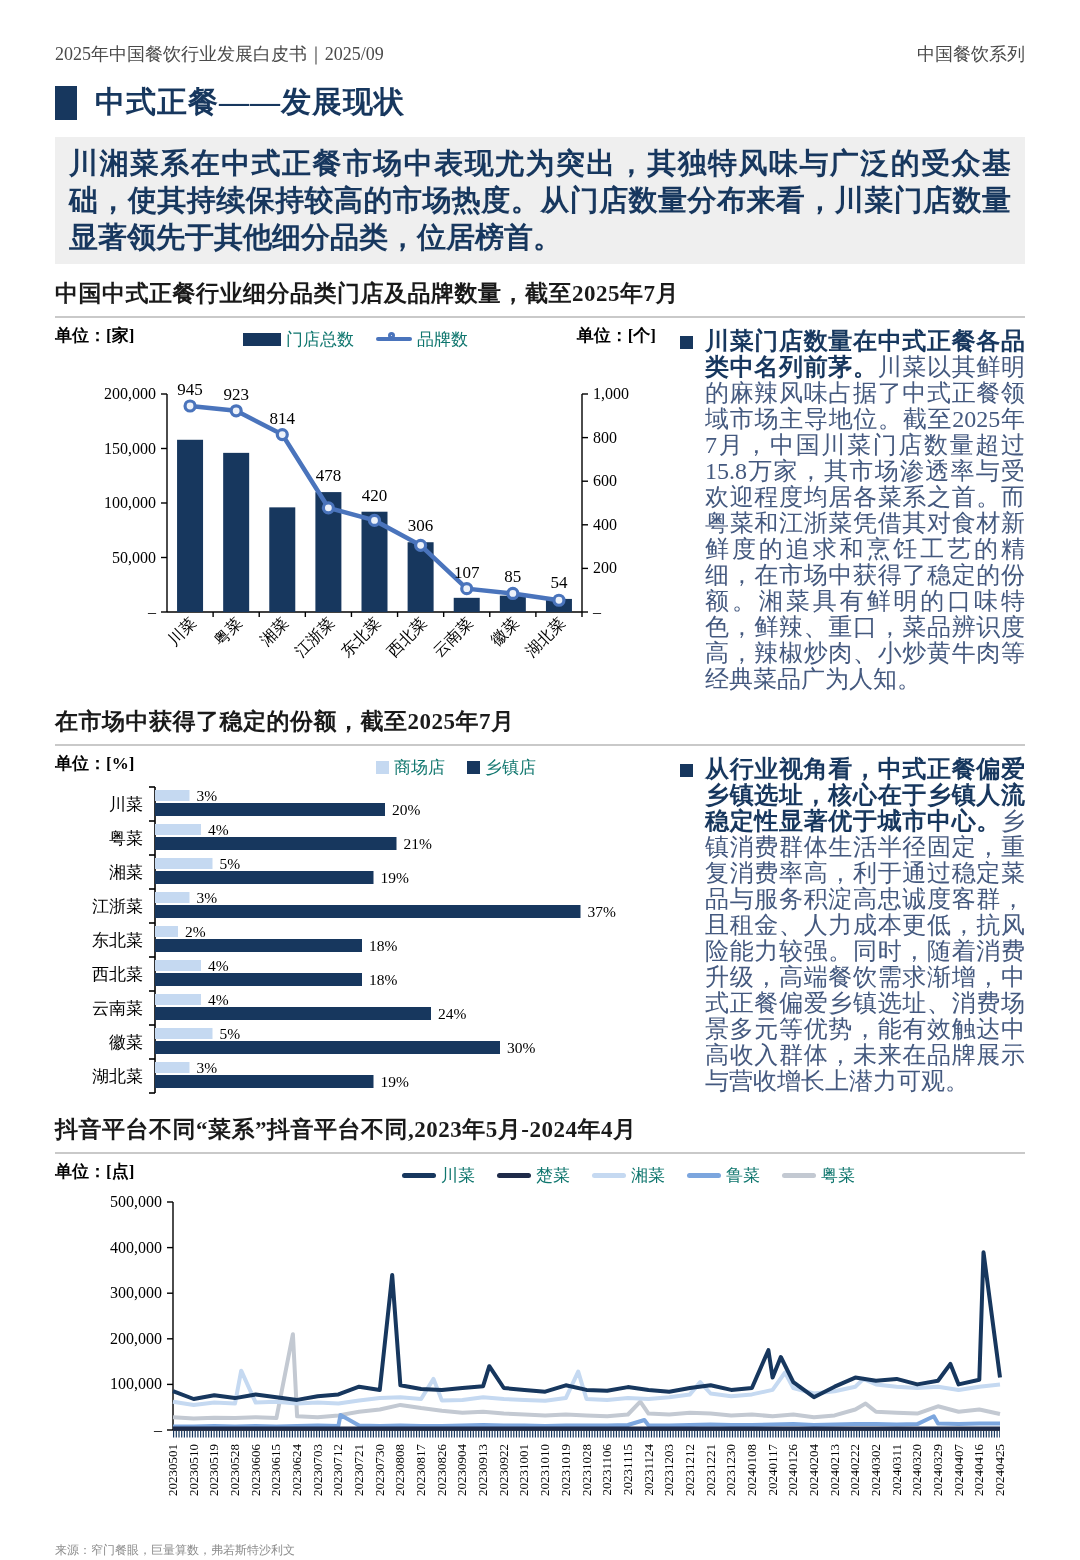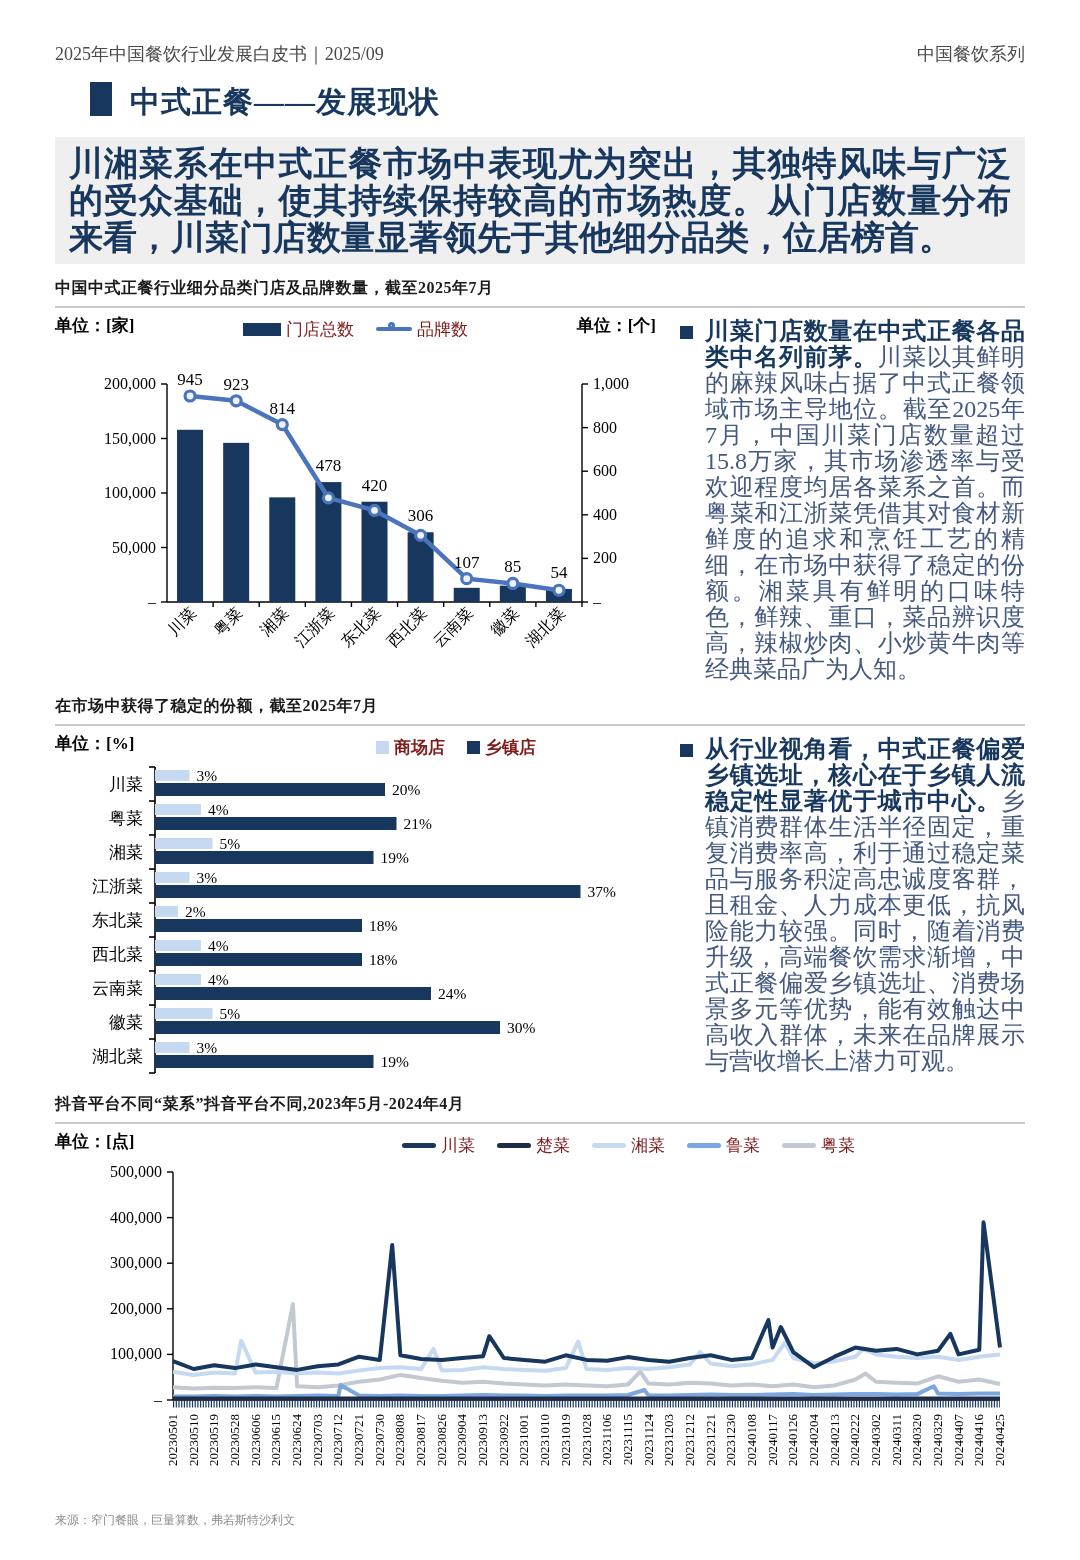--- a/index.html
+++ b/index.html
@@ -2,37 +2,37 @@
 <html><head>
 <meta charset="utf-8">
 <style>
   * { margin:0; padding:0; box-sizing:border-box; }
   html,body { width:1080px; height:1560px; background:#fff; overflow:hidden;
     font-family:"Liberation Serif","DejaVu Serif",serif; color:#111; }
   .page { width:1080px; height:1560px; padding:42px 55px 0 55px; position:relative; }
 
   .hdr { display:flex; justify-content:space-between; font-size:18px; color:#4a4a4a;align-items:center; }
 
-  .title-row { display:flex; align-items:flex-start; margin-top:16px;margin-left:35px; }
+  .title-row { display:flex; align-items:center; margin-top:16px; }
   .title-sq { width:22px; height:34px; background:#17375E; margin-right:18px; }
   .page-title { font-size:30px; font-weight:bold; color:#17375E; letter-spacing:1px; }
 
-  .highlight { margin-top:14px; background:#EFEFEF; padding:8px 14px; font-size:34px;
+  .highlight { margin-top:14px; background:#EFEFEF; padding:8px 14px; font-size:29px;
     font-weight:bold; color:#17375E; line-height:37px; text-align:justify; }
 
   .chart-sec { margin-top:14px; }
-  .chart-title { font-size:16px; font-weight:600; color:#1a1a1a; letter-spacing:.5px; }
+  .chart-title { font-size:23px; font-weight:600; color:#1a1a1a; letter-spacing:.5px; }
   .rule { border:none; border-top:2px solid #C9C9C9; margin:7px 0 6px 0; }
   .row { display:flex; gap:24px; }
   .col-chart { width:601px; flex:0 0 601px; }
   .col-note { flex:1; }
 
   .unit-row { display:flex; justify-content:space-between; height:30px; }
   .unit { font-size:17px; font-weight:bold; color:#000; white-space:nowrap; }
-  .legend { display:flex; align-items:center; gap:22px; font-size:17px; color:#7f1d1d; }
+  .legend { display:flex; align-items:center; gap:22px; font-size:17px; color:#0f766e; }
   .legend .item { display:flex; align-items:center; gap:5px; white-space:nowrap; }
   .sw-bar { width:38px; height:13px; display:inline-block; }
   .sw-sq { width:13px; height:13px; display:inline-block; }
   .sw-line { width:36px; height:4px; border-radius:2px; display:inline-block; position:relative; }
   .sw-line .dot { position:absolute; left:12px; top:-5px; width:7px; height:7px;
     border:3px solid #4A74BC; border-radius:50%; background:#fff; }
   .sw-strip { width:34px; height:5px; border-radius:2.5px; display:inline-block; }
 
   .note { display:flex; margin-top:4px; }
   .note-sq { flex:0 0 13px; width:13px; height:13px; background:#17375E; margin:8px 12px 0 0; }
@@ -170,21 +170,21 @@
     </div>
   </div>
 
   <div class="chart-sec">
     <div class="chart-title">在市场中获得了稳定的份额，截至2025年7月</div>
     <hr class="rule">
     <div class="row">
       <div class="col-chart">
         <div class="unit-row">
           <span class="unit">单位：[%]</span>
-          <div class="legend" style="margin-right:120px;font-weight:bold;">
+          <div class="legend" style="margin-right:120px;">
             <span class="item">
               <span class="sw-sq" style="background: rgb(197, 217, 241);"></span>
               <span>商场店</span>
             </span>
             <span class="item">
               <span class="sw-sq" style="background: rgb(23, 55, 94);"></span>
               <span>乡镇店</span>
             </span>
           </div>
         </div>

